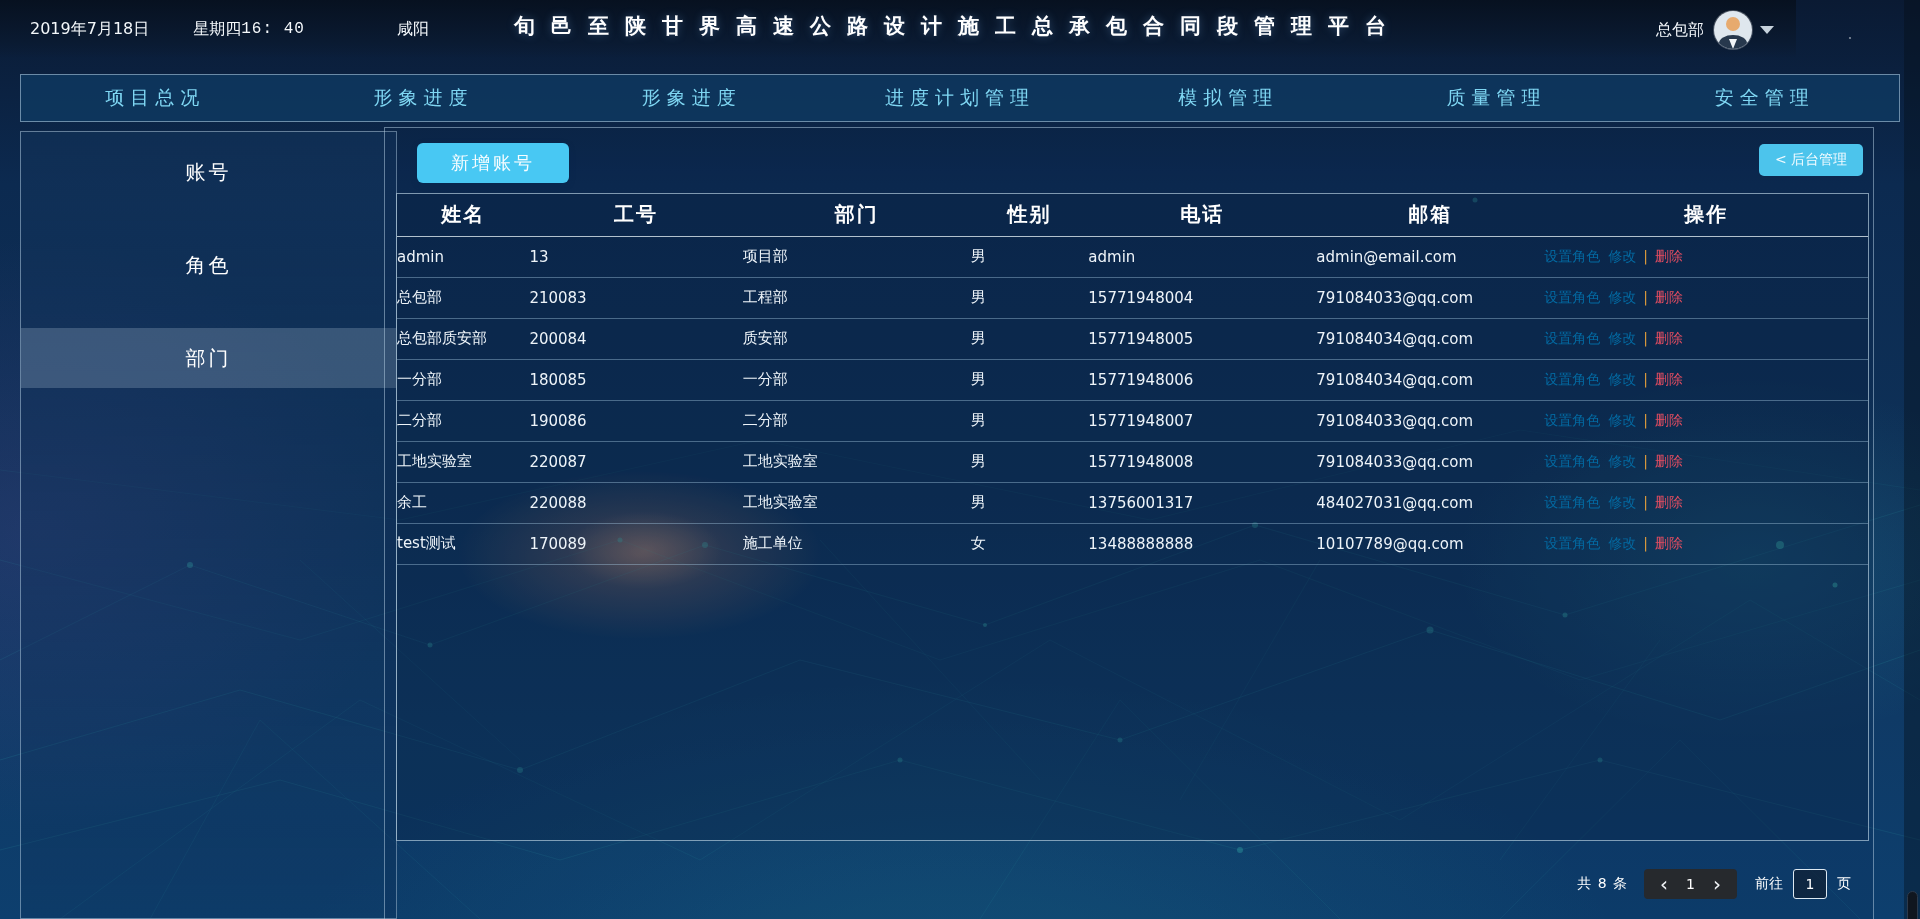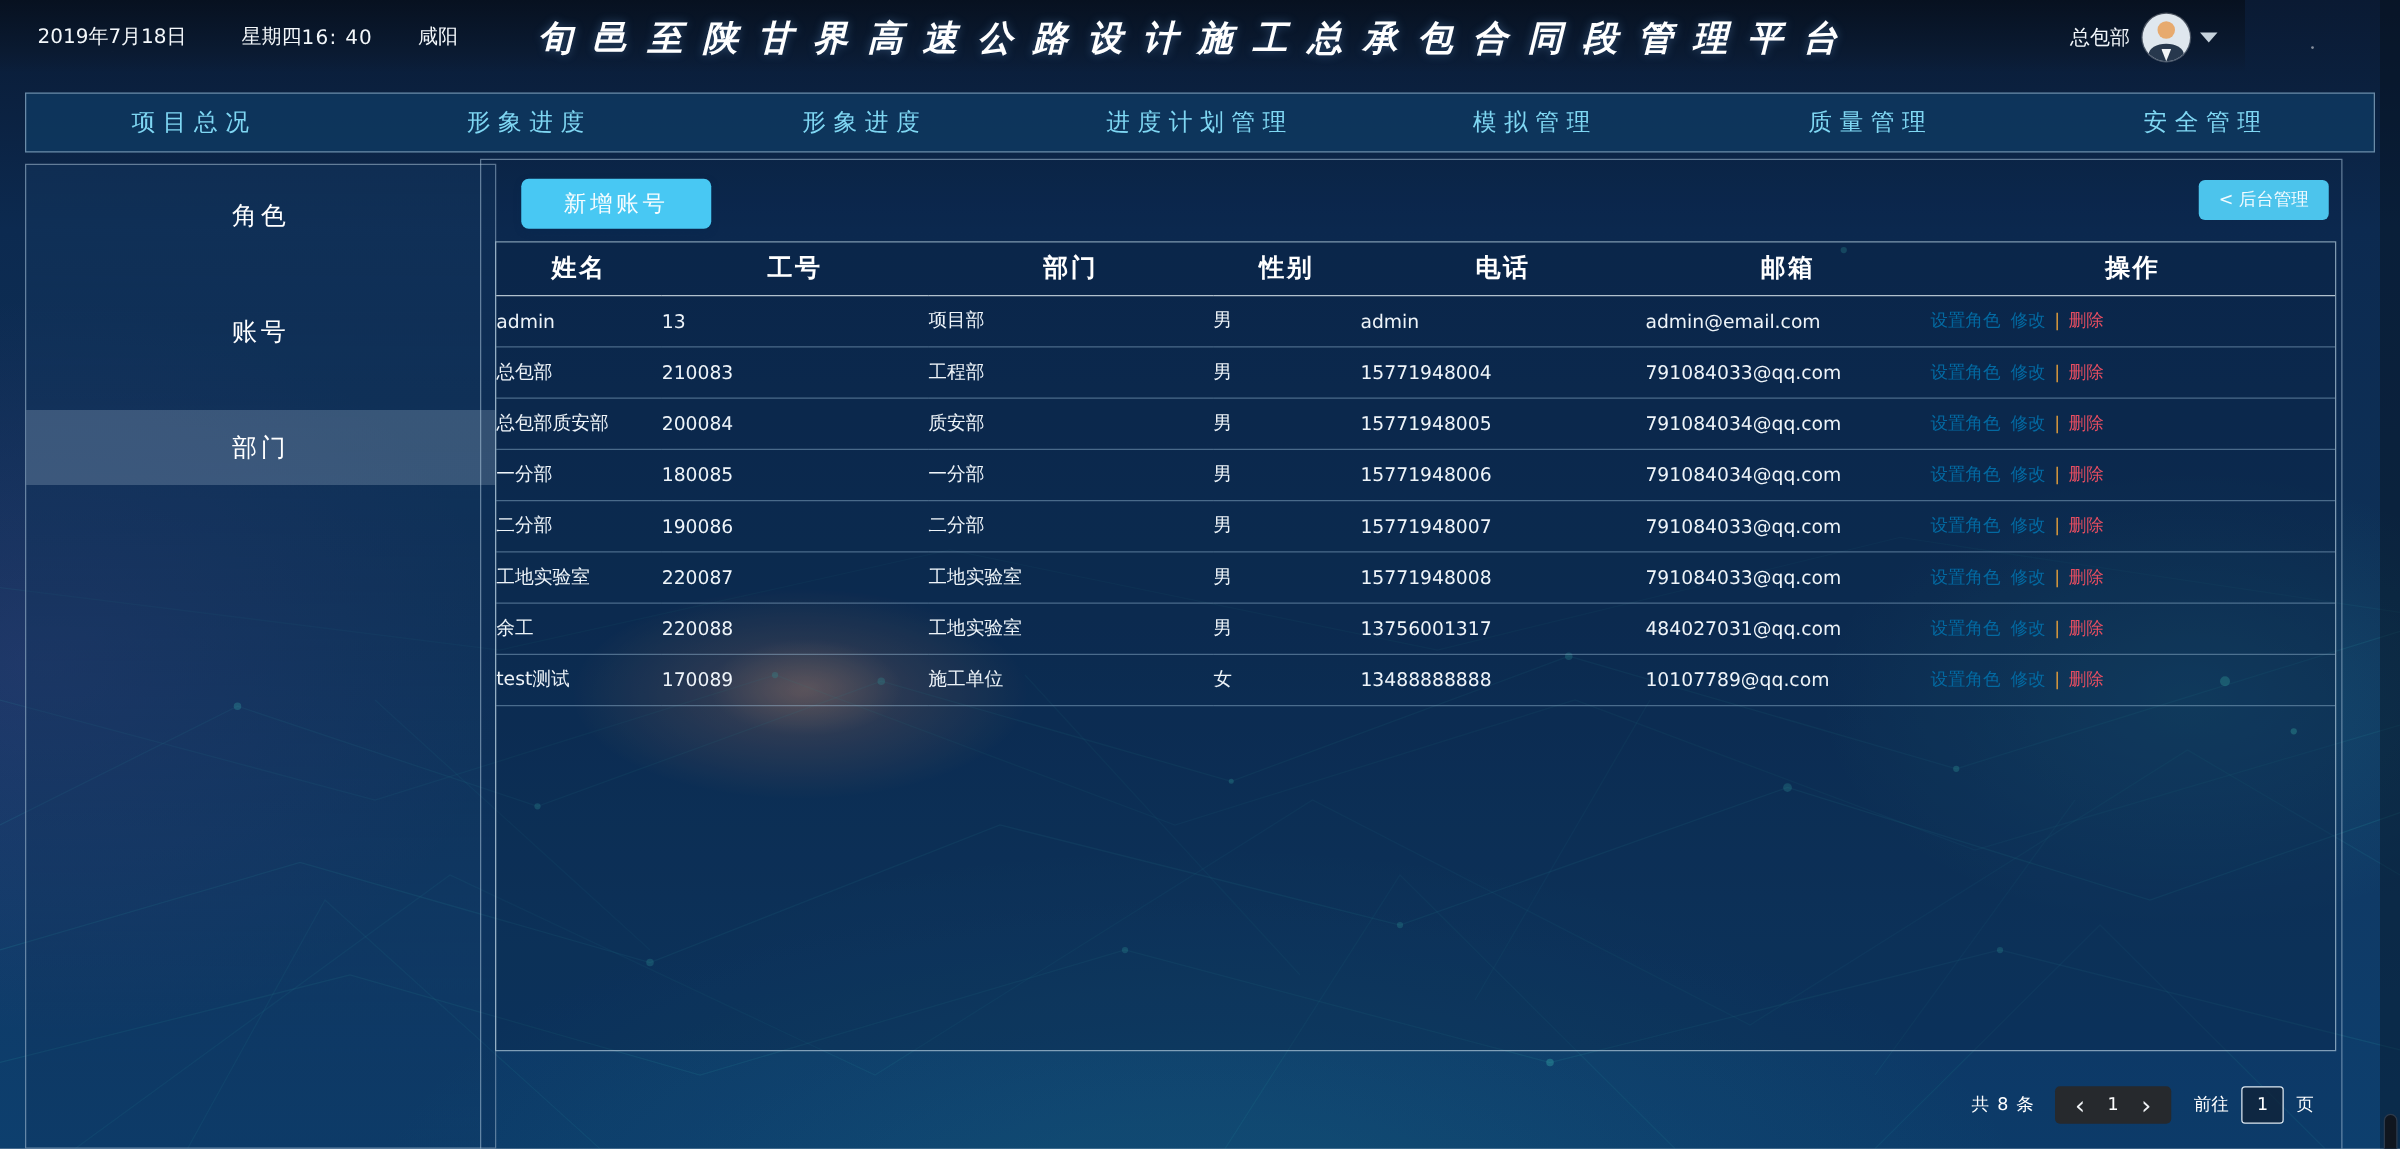--- a/index.html
+++ b/index.html
@@ -18,24 +18,24 @@
   }
   svg.bg { position:absolute; inset:0; z-index:0; pointer-events:none; }
 
   
   .topbar { position:absolute; left:0; top:0; width:1796px; height:58px; z-index:2;
     background:linear-gradient(180deg,#071120 0%, #0a1a31 70%, rgba(10,26,49,0) 100%);
     display:flex; align-items:center; }
   .topbar-left { display:flex; align-items:center; padding-left:30px; font-size:16px; color:#f4f8fb; white-space:nowrap; }
   .tb-date { margin-right:44px; }
   .tb-week { }
-  .tb-time { margin-right:36px; letter-spacing:1px; }
+  .tb-time { margin-right:92px; letter-spacing:1px;font-family:Liberation Mono, monospace; }
   .app-title { position:absolute; left:calc(50% + 60px); top:12px; transform:translateX(-50%);
-    font-size:28px; font-weight:bold; letter-spacing:16px; white-space:nowrap; color:#ffffff;
-    text-shadow:0 0 8px rgba(130,190,255,0.35);font-style:italic; }
+    font-size:21px; font-weight:bold; letter-spacing:16px; white-space:nowrap; color:#ffffff;
+    text-shadow:0 0 8px rgba(130,190,255,0.35); }
   .topbar-right { position:absolute; right:22px; top:11px; display:flex; align-items:center; }
   .user-label { font-size:16px; color:#f2f6fa; margin-right:10px; }
   .avatar { width:38px; height:38px; border-radius:50%; background:#dfe7ee; position:relative; overflow:hidden;
     box-shadow:0 0 0 1px rgba(255,255,255,0.25); cursor:pointer; }
   .avatar .head { position:absolute; top:6px; left:50%; transform:translateX(-50%); width:14px; height:14px; border-radius:50%; background:#e7aa6e; }
   .avatar .torso { position:absolute; bottom:-3px; left:50%; transform:translateX(-50%); width:28px; height:17px; border-radius:50% 50% 0 0; background:#27384d; }
   .avatar .collar { position:absolute; bottom:0; left:50%; transform:translateX(-50%); width:8px; height:10px; background:#f2f5f7; clip-path:polygon(50% 100%,0 0,100% 0); }
   .chev-down { width:0; height:0; margin-left:8px; border-left:7px solid transparent; border-right:7px solid transparent; border-top:8px solid #c6d2dc; cursor:pointer; }
 
   
@@ -164,22 +164,22 @@
     <div class="tab">项目总况</div>
     <div class="tab">形象进度</div>
     <div class="tab">形象进度</div>
     <div class="tab">进度计划管理</div>
     <div class="tab">模拟管理</div>
     <div class="tab">质量管理</div>
     <div class="tab">安全管理</div>
   </div>
 
 <div class="sidebar">
+    <div class="side-item">账号</div>
     <div class="side-item">角色</div>
-    <div class="side-item">账号</div>
     <div class="side-item active">部门</div>
   </div>
 
 <div class="content">
   <button class="btn-add">新增账号</button>
   <button class="btn-back">&lt; 后台管理</button>
 
   <div class="table-box">
     <table>
       <colgroup>

